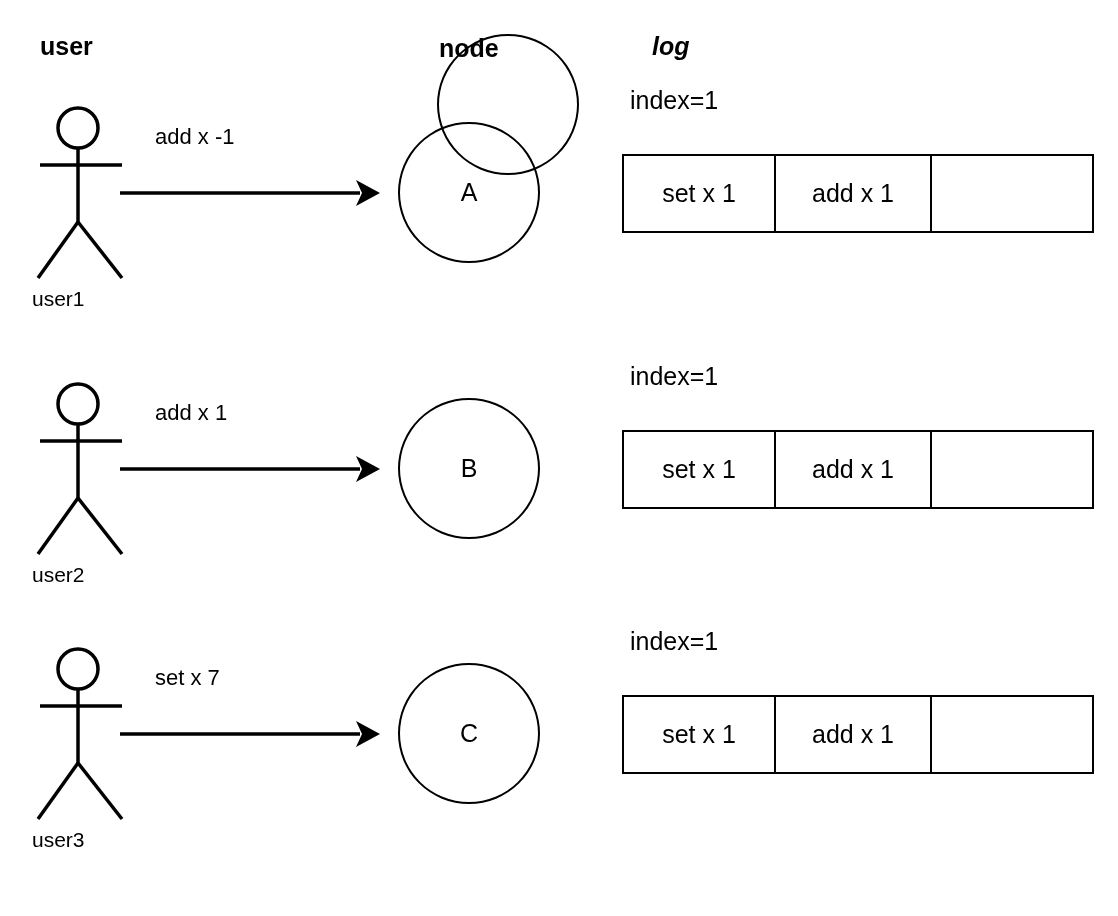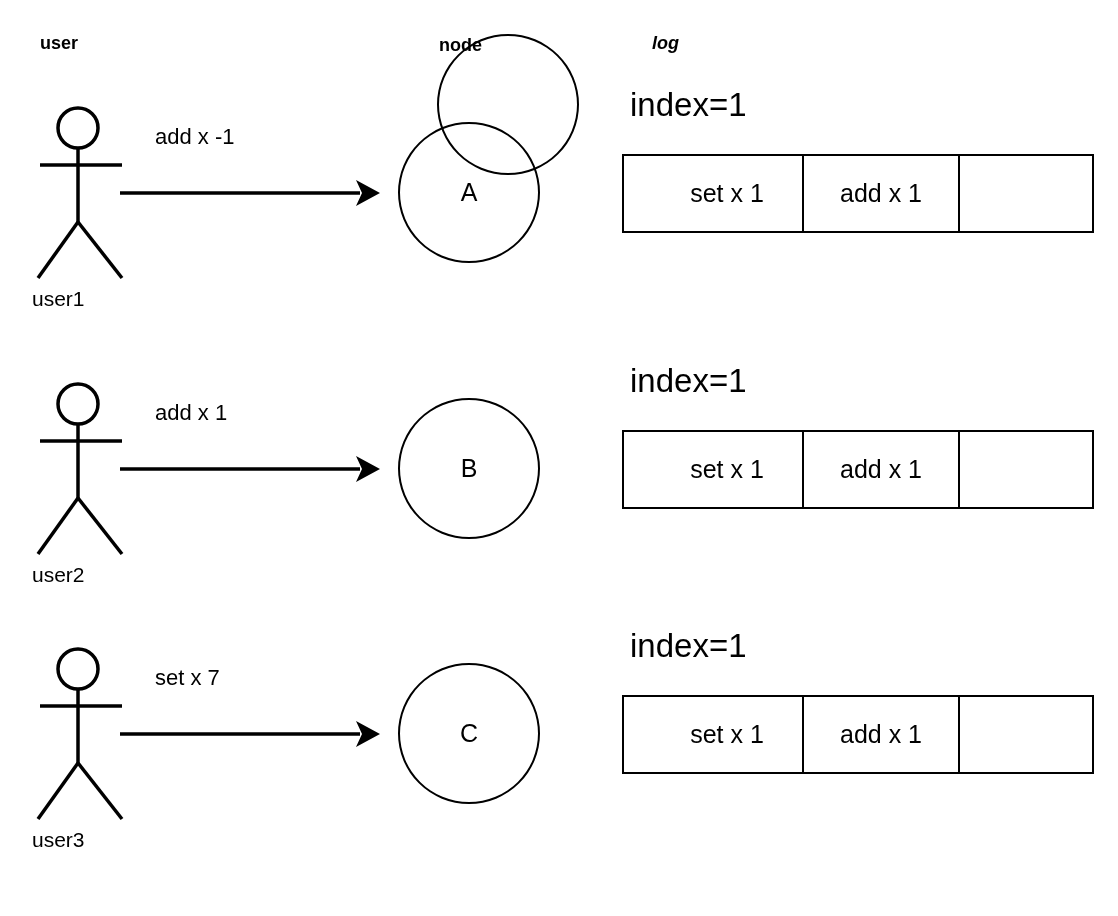--- a/index.html
+++ b/index.html
@@ -16,21 +16,21 @@
     position: relative;
     width: 1118px;
     height: 916px;
     background: #ffffff;
     overflow: hidden;
   }
 
   
   .col-header {
     position: absolute;
-    font-size: 18px;
+    font-size: 25px;
     font-weight: bold;
     line-height: 1;
     white-space: nowrap;
     color: #000;
   }
   .col-header.user { left: 40px;  top: 34px; }
   .col-header.node { left: 437px; top: 34px; }
   .col-header.log  { left: 652px; top: 34px; font-style: italic; }
 
   
@@ -105,21 +105,21 @@
     font-size: 25px;
     line-height: 1;
     color: #000;
   }
 
   
   .log-index {
     position: absolute;
     left: 630px;
     top: 88px;
-    font-size: 33px;
+    font-size: 25px;
     line-height: 1;
     white-space: nowrap;
     color: #000;
   }
   .log-table {
     position: absolute;
     left: 622px;
     top: 154px;
     width: 472px;
     height: 79px;
@@ -133,21 +133,21 @@
     align-items: center;
     justify-content: center;
     font-size: 25px;
     line-height: 1;
     color: #000;
     border-right: 2.5px solid #000;
     overflow: hidden;
     white-space: nowrap;
   }
   .log-cell:last-child { border-right: none; }
-  .log-cell.c0 { width: 152px; margin-left: 28px; }
+  .log-cell.c0 { width: 152px; }
   .log-cell.c1 { width: 156px; }
   .log-cell.c2 { flex: 1 1 auto; }
 </style>
 </head>
 <body>
 
 <div id="canvas">
 
   <div class="col-header user">user</div>
   <div class="col-header node">node</div>

